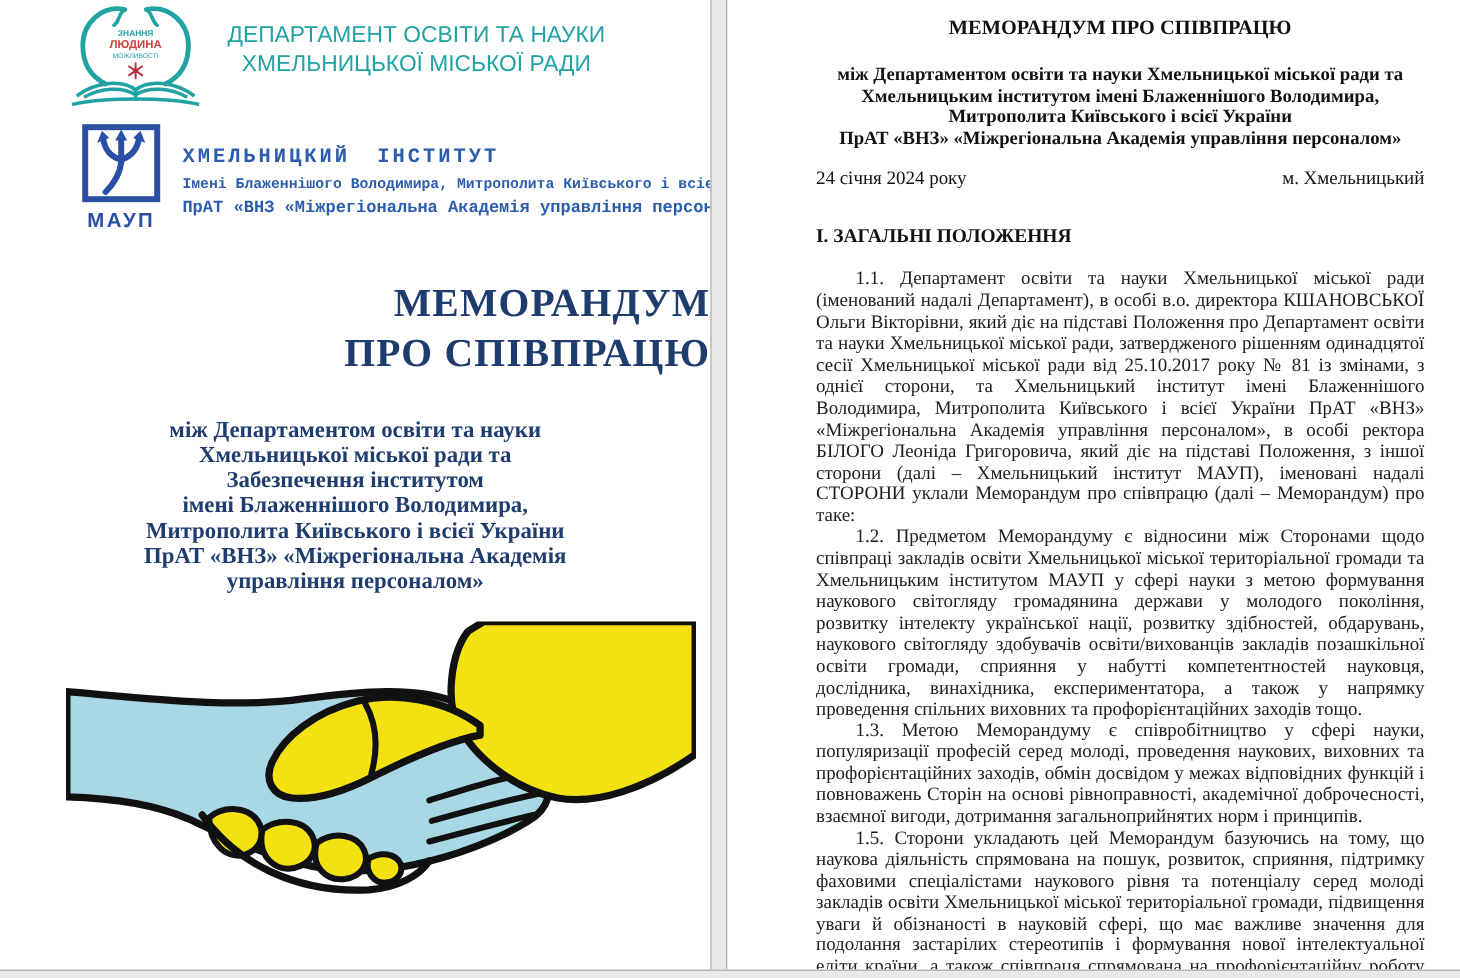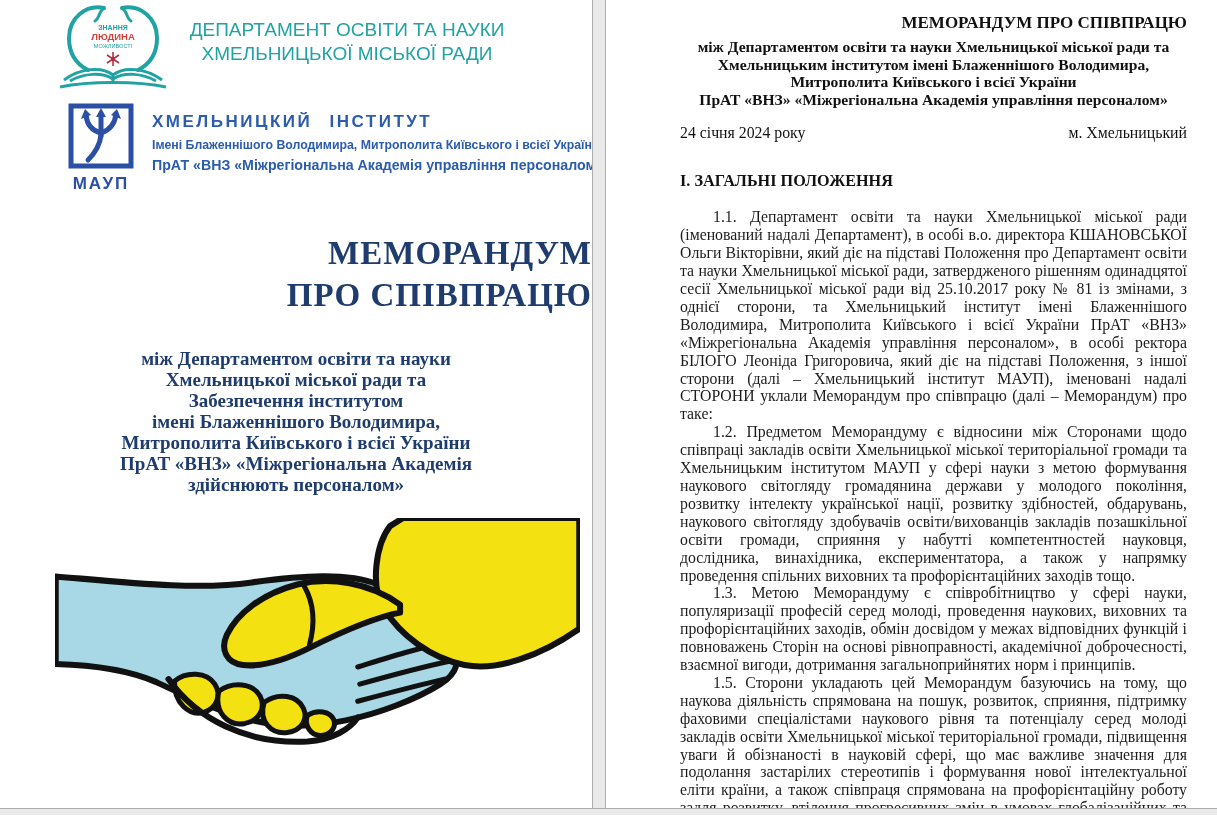--- a/index.html
+++ b/index.html
@@ -16,37 +16,37 @@
               border-top:1px solid #acacac;box-sizing:border-box;}
 
   
   .dep-header{position:absolute;top:2px;left:56px;display:flex;justify-content:center;}
   .dep-title{margin-left:12px;margin-top:16px;width:330px;text-align:center;
              font-family:"Liberation Sans", sans-serif;font-weight:normal;
              font-size:19px;line-height:23.5px;color:#21a3a3;}
 
   
   .inst-header{position:absolute;top:100px;left:62px;display:flex;}
-  .inst-text{margin-left:10px;margin-top:12px;color:#2c5cad;
-             font-family:Liberation Sans, sans-serif;font-weight:bold;}
+  .inst-text{margin-left:10px;margin-top:22px;color:#2c5cad;
+             font-family:Liberation Mono, monospace;font-weight:bold;}
   .inst-line1{font-size:17px;letter-spacing:2.5px;word-spacing:10px;white-space:nowrap;}
   .inst-line2{font-size:12.3px;margin-top:6px;white-space:nowrap;}
   .inst-line3{font-size:14.2px;margin-top:5px;white-space:nowrap;}
 
   
   .main-title{position:absolute;top:232px;left:0;width:592px;text-align:right;
               color:#1f3c6e;font-weight:bold;font-size:33px;line-height:42px;letter-spacing:1px;}
   .main-subtitle{position:absolute;top:348px;left:0;width:592px;text-align:center;
                  color:#1f3c6e;font-weight:bold;font-size:19px;line-height:21px;}
 
   .handshake-wrap{position:absolute;top:518px;left:55px;width:525px;height:292px;}
 
   
-  .r-title{margin-top:13px;text-align:right;font-weight:bold;font-size:17px;color:#111;}
-  .r-subtitle{margin-top:5px;text-align:center;font-weight:bold;font-size:15.6px;
+  .r-title{margin-top:13px;text-align:center;font-weight:bold;font-size:17px;color:#111;}
+  .r-subtitle{margin-top:21px;text-align:center;font-weight:bold;font-size:15.6px;
               line-height:17.6px;color:#111;}
   .r-dateline{display:flex;justify-content:space-between;margin-top:16px;font-size:15.8px;color:#111;}
   .r-section{margin-top:30px;font-weight:bold;font-size:16.2px;color:#111;}
   .r-body{margin-top:17px;font-size:15.8px;line-height:17.9px;text-align:justify;color:#1c1c1c;}
   .r-body p{margin:0;text-indent:33px;}
 
   svg text{font-family:"Liberation Sans", sans-serif;}
 </style>
 </head>
 <body>
@@ -115,21 +115,21 @@
       <div>ПРО СПІВПРАЦЮ</div>
     </div>
 
     <div class="main-subtitle">
       <div>між Департаментом освіти та науки</div>
       <div>Хмельницької міської ради та</div>
       <div>Забезпечення інститутом</div>
       <div>імені Блаженнішого Володимира,</div>
       <div>Митрополита Київського і всієї України</div>
       <div>ПрАТ «ВНЗ» «Міжрегіональна Академія</div>
-      <div>здійснюють персоналом»</div>
+      <div>управління персоналом»</div>
     </div>
 
     <div class="handshake-wrap">
       <svg width="525" height="292" viewBox="0 0 520 290">
 
         <path d="M0,58 C70,64 140,72 195,64 C245,57 290,54 320,66 C355,80 382,102 394,122 C404,138 399,155 382,165 C358,180 322,194 288,201 C255,208 222,208 192,200 C158,191 128,176 100,163 C70,150 35,146 0,145 Z" fill="#a8d8e6" stroke="#111" stroke-width="6" stroke-linejoin="round"></path>
 
         <g fill="none" stroke="#111" stroke-width="5" stroke-linecap="round">
           <path d="M300,148 C332,138 362,128 392,124"></path>
           <path d="M302,165 C334,156 364,148 392,142"></path>

